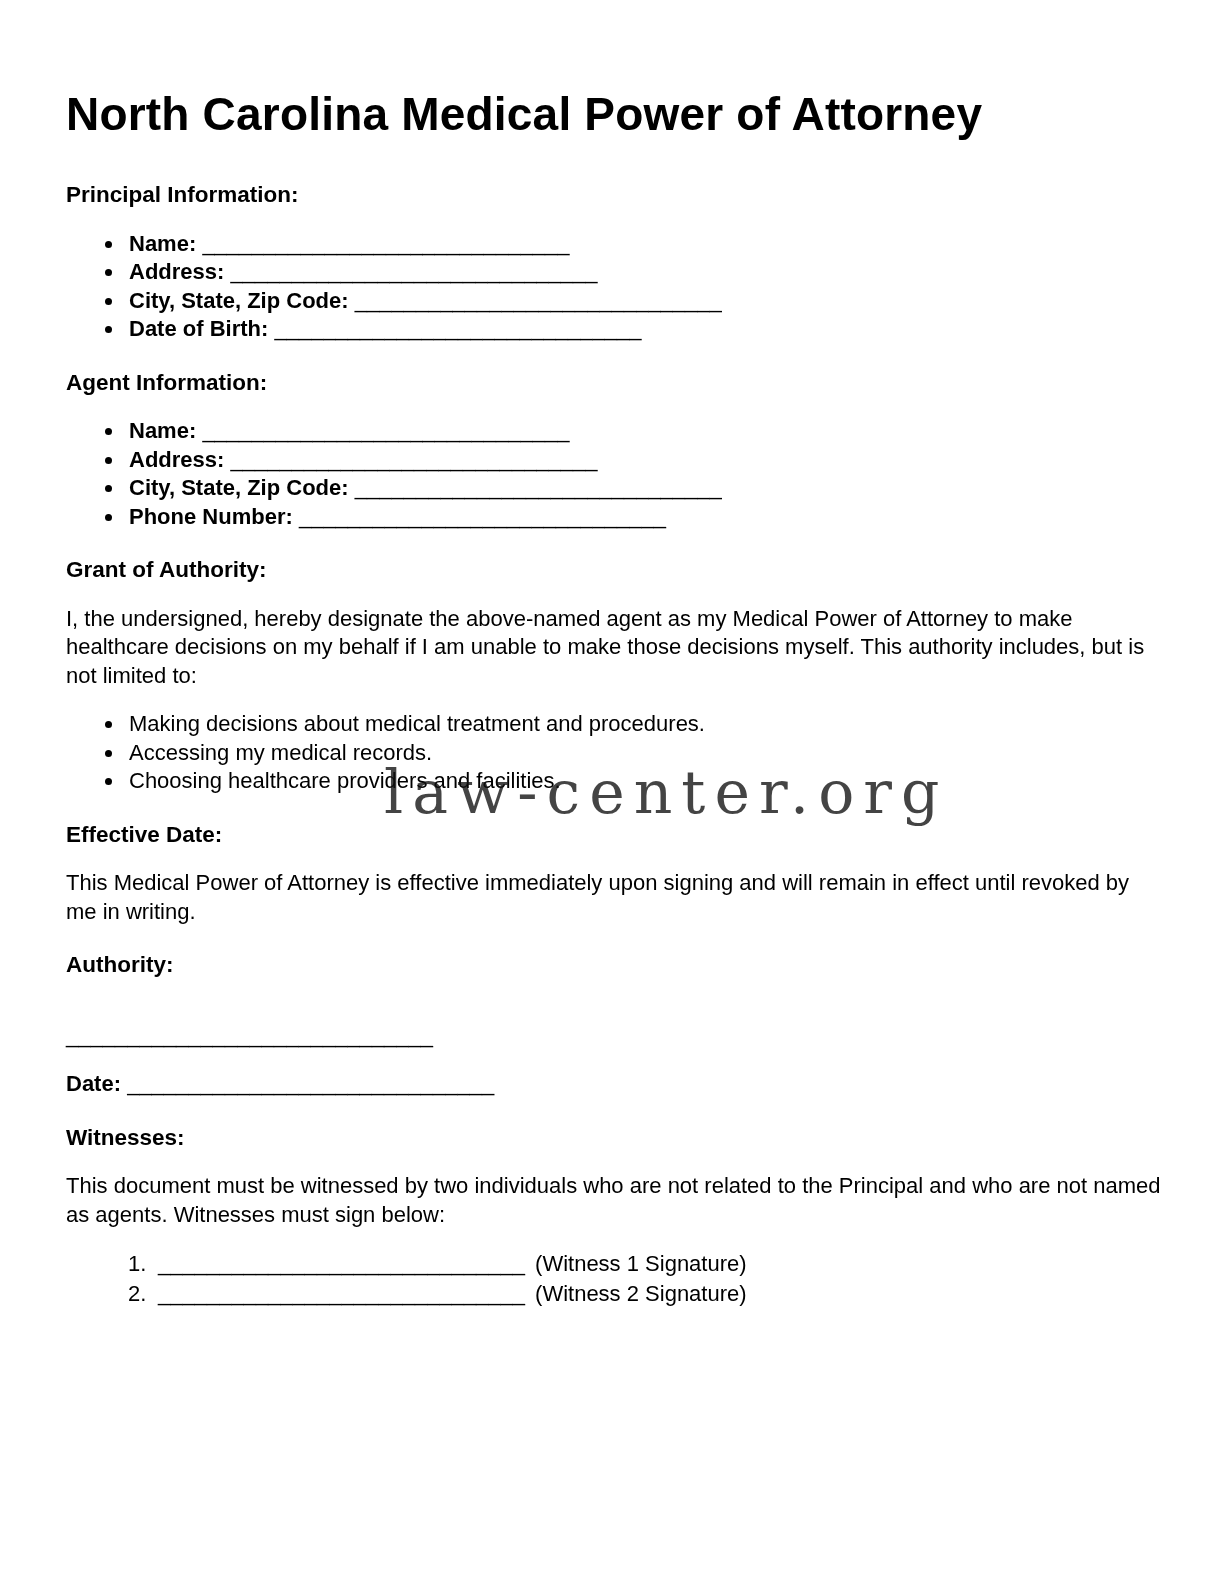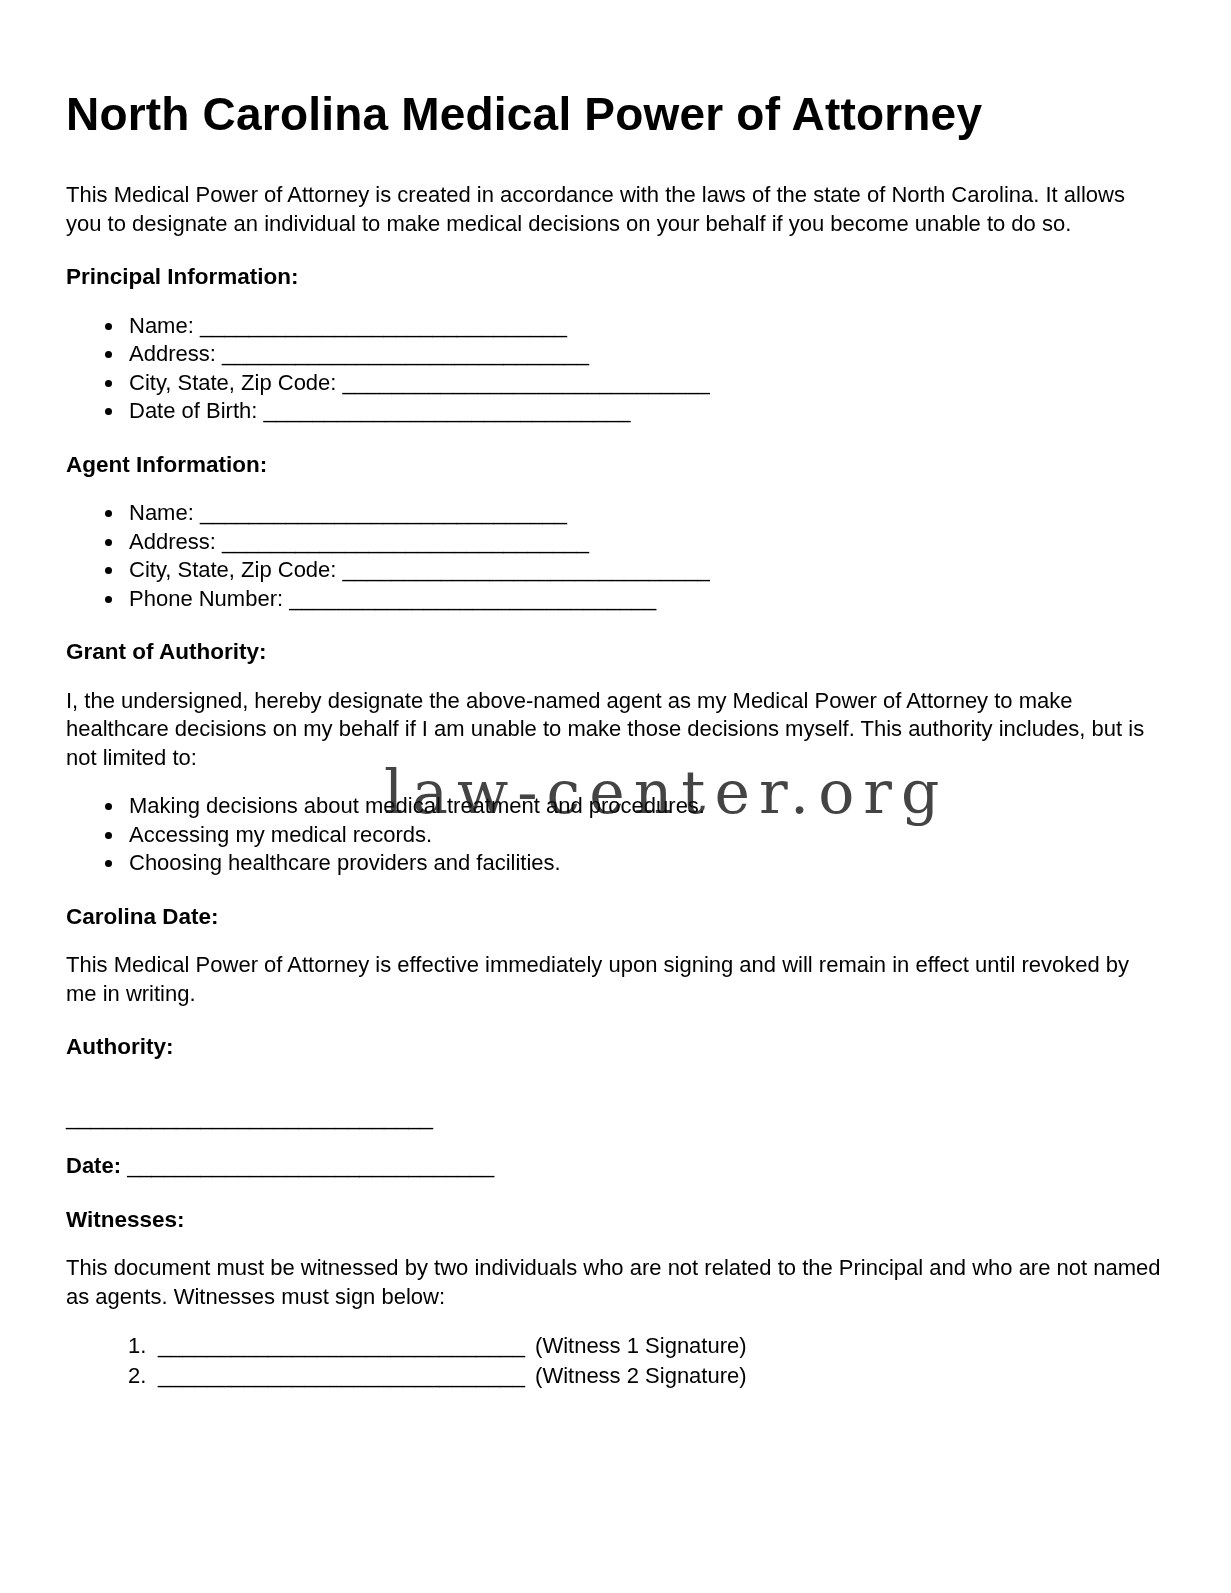--- a/index.html
+++ b/index.html
@@ -36,21 +36,21 @@
     font-weight: bold;
     margin: 25px 0 20px 0;
   }
   ul.bullet-list {
     margin: 20px 0;
     padding-left: 59px;
     font-size: 22px;
     line-height: 28.5px;
   }
   ul.bullet-list li { padding-left: 4px; }
-  .field-label { font-weight: normal; text-align: center; }
+  .field-label { font-weight: bold; text-align: center; }
   .blank { font-weight: normal; white-space: nowrap; text-align: right; }
   p.signature-blank {
     margin-top: 42px;
     margin-bottom: 20px;
   }
   .inline-label { font-weight: bold; }
   .witness-list {
     margin: 20px 0;
     padding-left: 30px;
     font-size: 22px;
@@ -72,21 +72,20 @@
     white-space: nowrap;
   }
 </style>
 </head>
 <body>
 
 <div class="page">
 
   <h1 class="doc-title">North Carolina Medical Power of Attorney</h1>
 
-  <p class="body-text">This Medical Power of Attorney is created in accordance with the laws of the state of North Carolina. It allows you to designate an individual to make medical decisions on your behalf if you become unable to do so.</p>
 
   <h3 class="section-heading">Principal Information:</h3>
   <ul class="bullet-list">
     <li><span class="field-label">Name:</span> <span class="blank">______________________________</span></li>
     <li><span class="field-label">Address:</span> <span class="blank">______________________________</span></li>
     <li><span class="field-label">City, State, Zip Code:</span> <span class="blank">______________________________</span></li>
     <li><span class="field-label">Date of Birth:</span> <span class="blank">______________________________</span></li>
   </ul>
 
   <h3 class="section-heading">Agent Information:</h3>
@@ -98,21 +97,21 @@
   </ul>
 
   <h3 class="section-heading">Grant of Authority:</h3>
   <p class="body-text">I, the undersigned, hereby designate the above-named agent as my Medical Power of Attorney to make healthcare decisions on my behalf if I am unable to make those decisions myself. This authority includes, but is not limited to:</p>
   <ul class="bullet-list">
     <li>Making decisions about medical treatment and procedures.</li>
     <li>Accessing my medical records.</li>
     <li>Choosing healthcare providers and facilities.</li>
   </ul>
 
-  <h3 class="section-heading">Carolina Date:</h3>
+  <h3 class="section-heading">Effective Date:</h3>
   <p class="body-text">This Medical Power of Attorney is effective immediately upon signing and will remain in effect until revoked by me in writing.</p>
 
   <h3 class="section-heading">Authority:</h3>
   <p class="body-text signature-blank"><span class="blank">______________________________</span></p>
   <p class="body-text"><span class="inline-label">Date:</span> <span class="blank">______________________________</span></p>
 
   <h3 class="section-heading">Witnesses:</h3>
   <p class="body-text">This document must be witnessed by two individuals who are not related to the Principal and who are not named as agents. Witnesses must sign below:</p>
   <div class="witness-list">
     <div class="witness-row">

